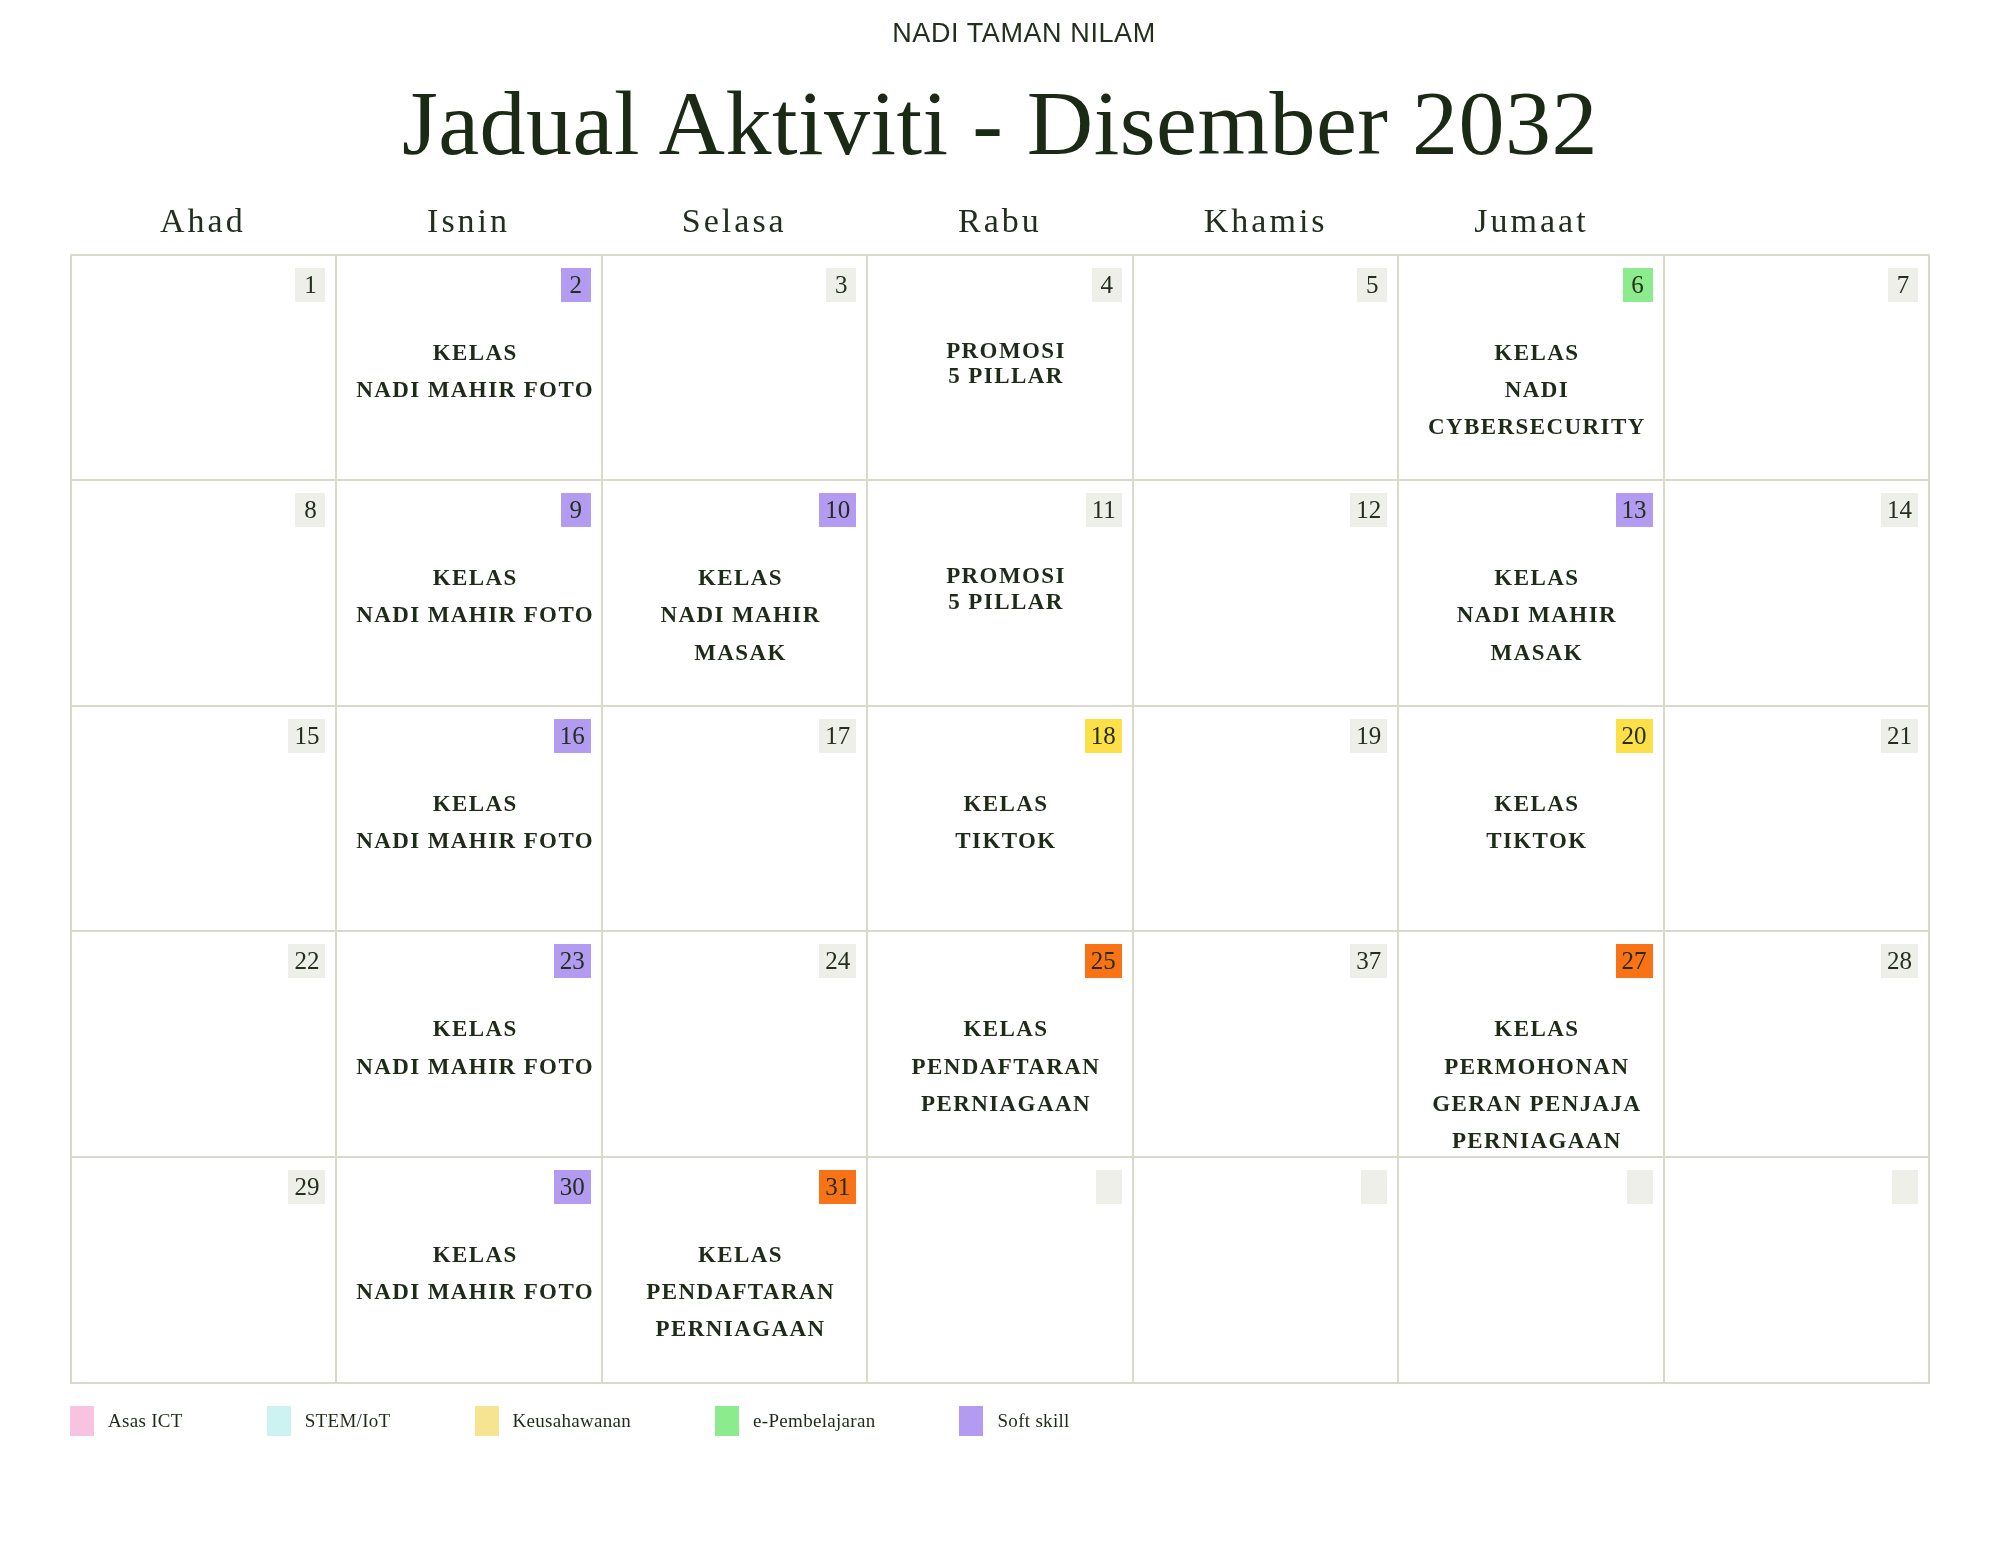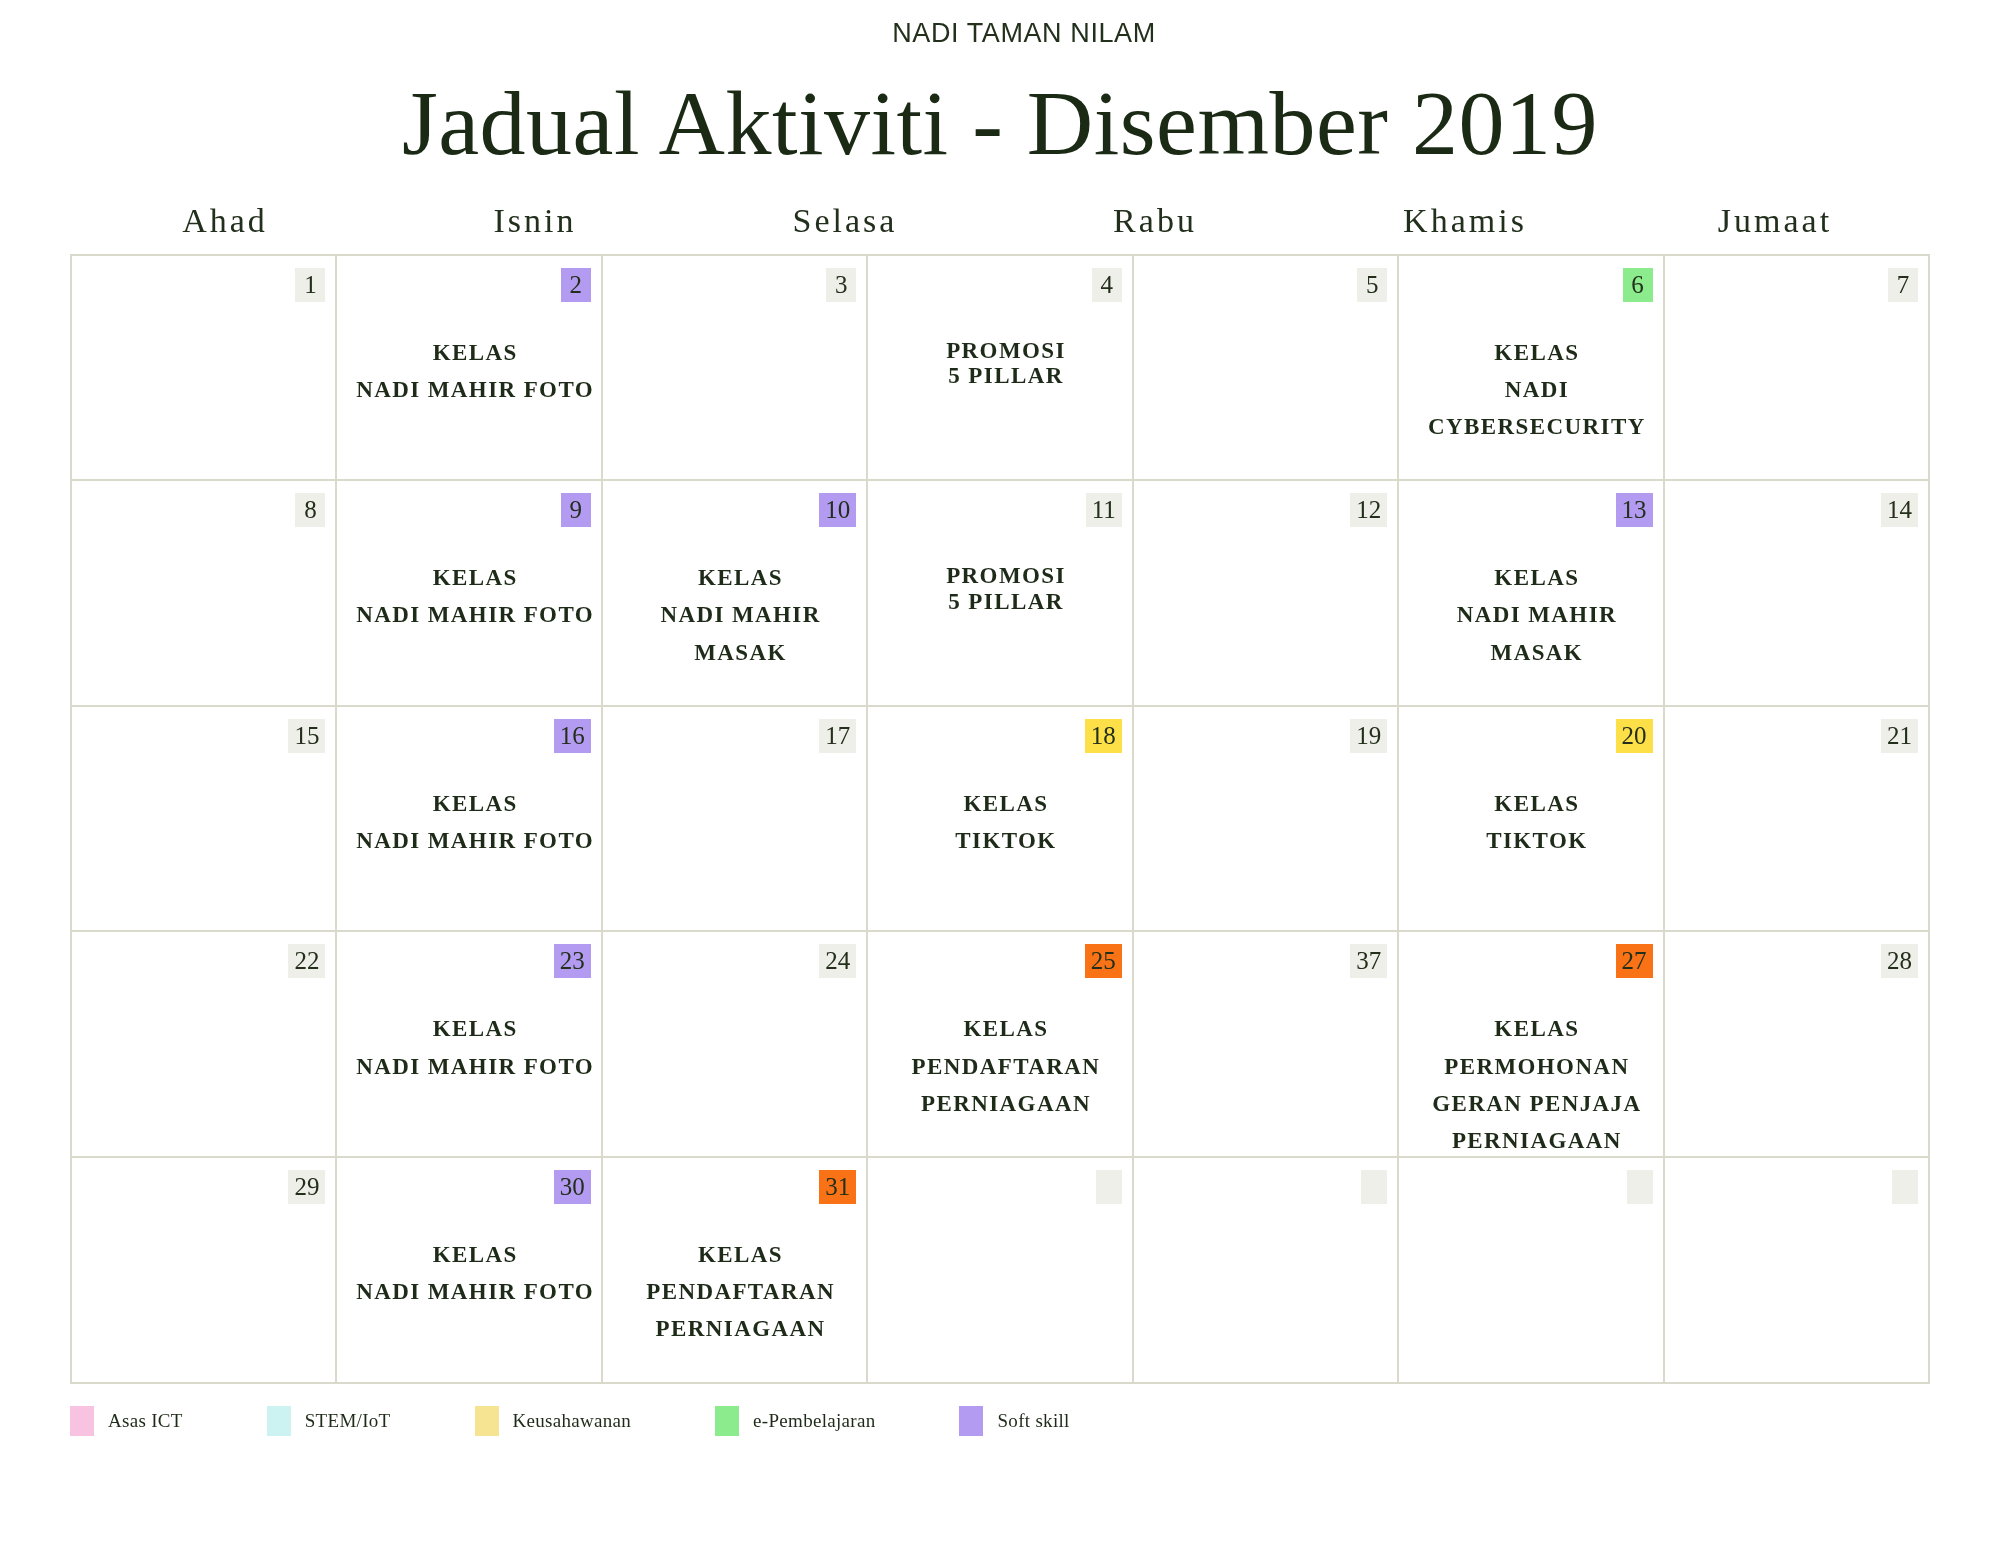--- a/index.html
+++ b/index.html
@@ -39,21 +39,21 @@
     line-height: 1.05;
     color: #1b2a15;
     font-weight: 400;
     margin-top: 26px;
     letter-spacing: 0.5px;
   }
 
   
   .weekday-row {
     display: grid;
-    grid-template-columns: repeat(6, 1fr);
+    grid-template-columns: repeat(7, 1fr);
     width: 1860px;
     margin: 30px auto 0 auto;
   }
   .weekday {
     text-align: center;
     font-size: 34px;
     letter-spacing: 3px;
     color: #222f1c;
     padding-bottom: 14px;
     font-weight: 400;
@@ -147,21 +147,21 @@
     white-space: nowrap;
   }
 </style>
 </head>
 <body>
 
 <div class="page">
 
   <div class="org-name">NADI TAMAN NILAM</div>
 
-  <div class="main-title">Jadual Aktiviti - Disember 2019</div>
+  <div class="main-title">Jadual Aktiviti - Disember 2032</div>
 
   <div class="weekday-row">
       <div class="weekday">Ahad</div>
       <div class="weekday">Isnin</div>
       <div class="weekday">Selasa</div>
       <div class="weekday">Rabu</div>
       <div class="weekday">Khamis</div>
       <div class="weekday">Jumaat</div>
     </div>
 

